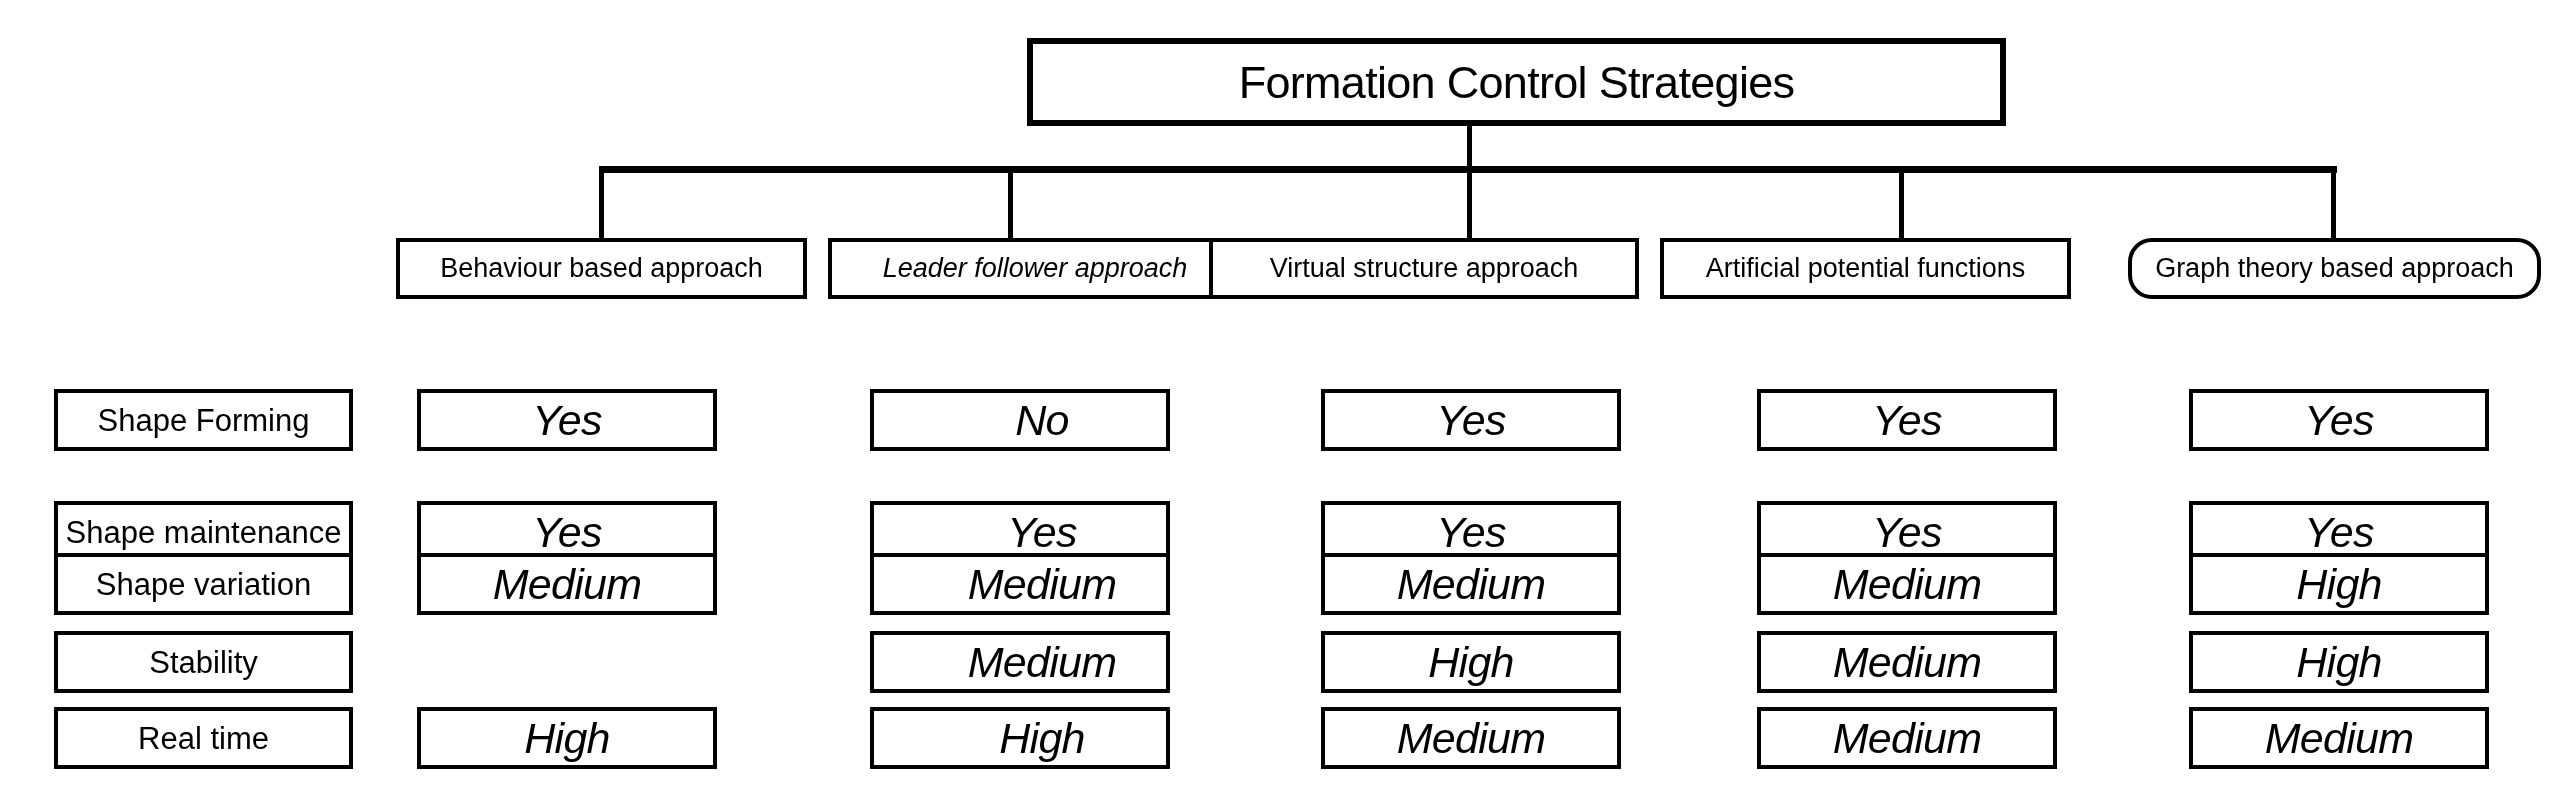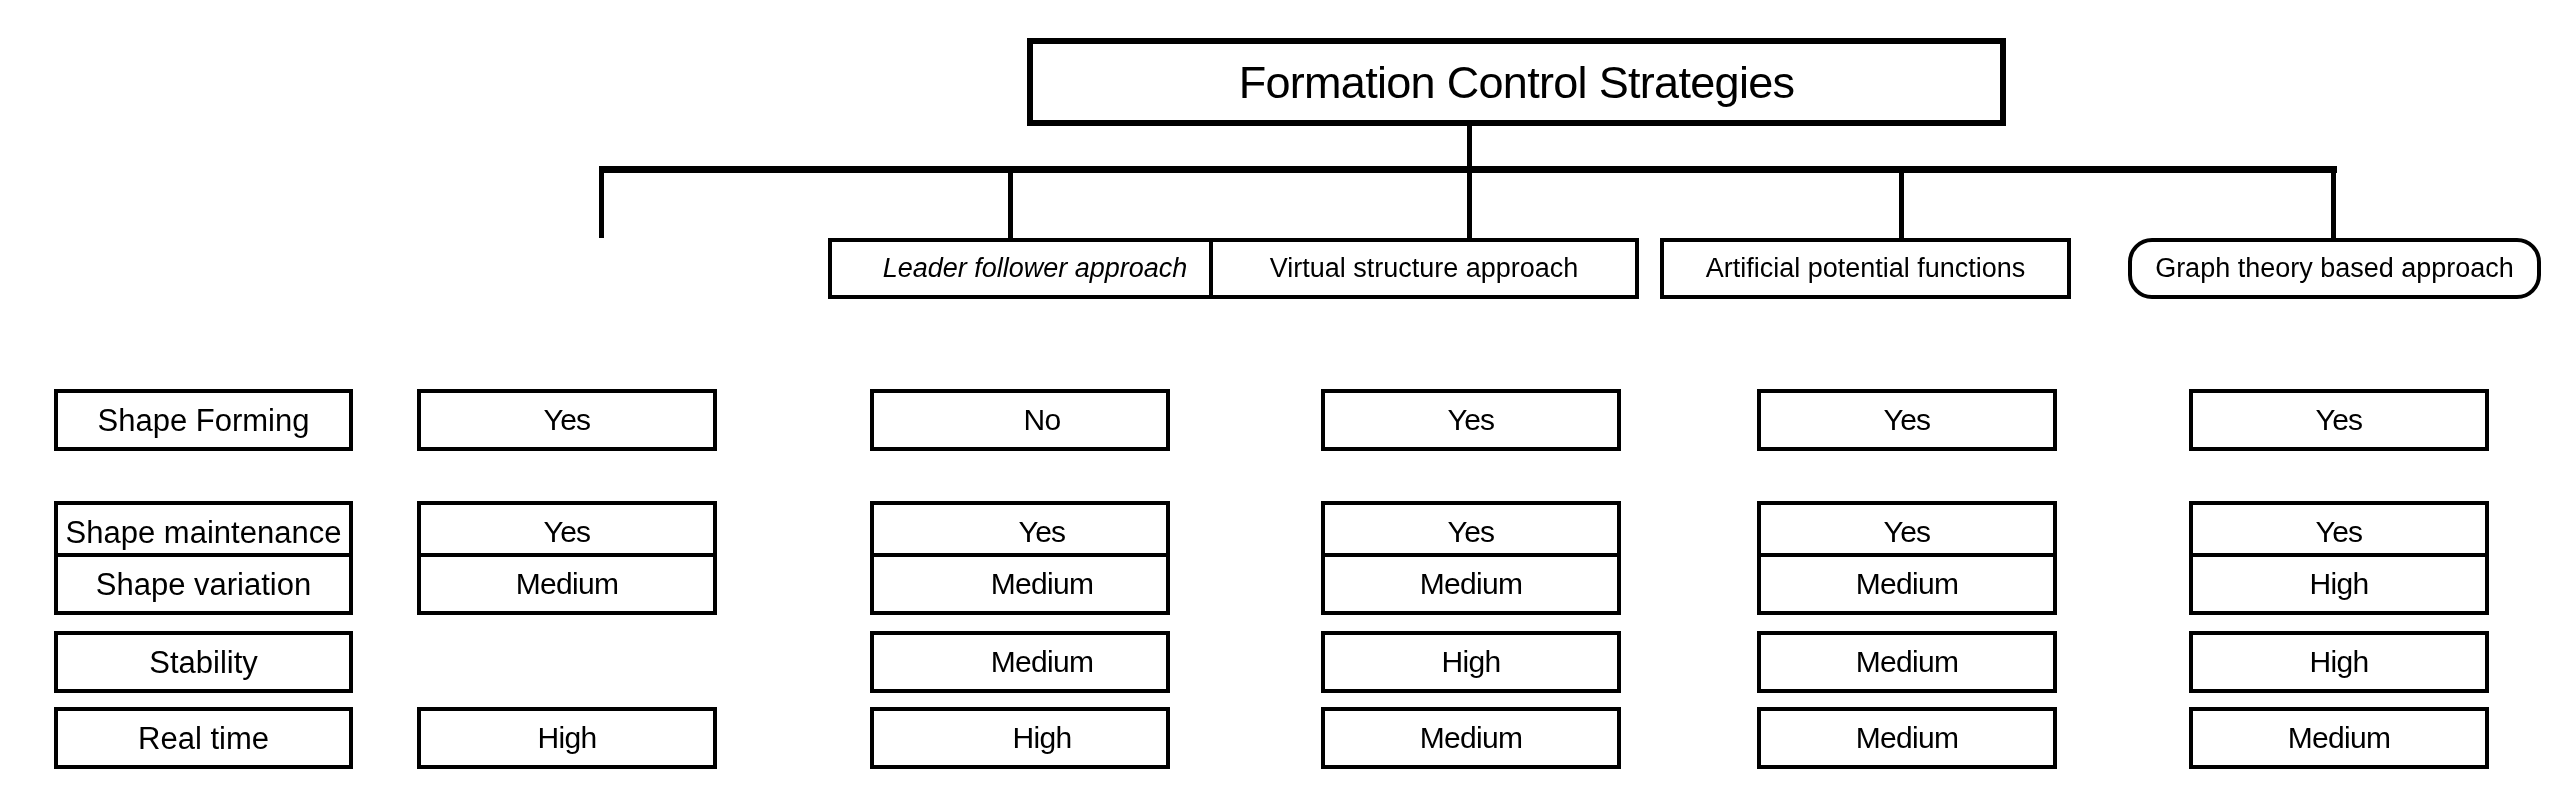--- a/index.html
+++ b/index.html
@@ -32,21 +32,21 @@
     margin-left: 44px;
   }
   .strategy { top: 238px; height: 61px; font-size: 27px; }
   .strategy.b1 { left: 396px;  width: 411px; }
   .strategy.b2 { left: 828px; width: 414px; font-style: italic; }
   .strategy.b3 { left: 1209px; width: 430px; }
   .strategy.b4 { left: 1660px; width: 411px; }
   .strategy.b5 { left: 2128px; width: 413px; border-radius: 24px; }
 
   .attr { left: 54px; width: 299px; height: 62px; font-size: 31px; }
-  .val  { width: 300px; height: 62px; font-size: 30px; letter-spacing: -0.7px; }
+  .val  { width: 300px; height: 62px; font-size: 43px; letter-spacing: -0.7px; font-style: italic; }
 
   .r1 { top: 389px; }
   .r2 { top: 471px; margin-top: 30px; }
   .r3 { top: 553px; }
   .r4 { top: 631px; }
   .r5 { top: 707px; }
 
   .c1 { left: 417px; }
   .c2 { left: 870px; padding-left: 44px; }
   .c3 { left: 1321px; }
@@ -73,20 +73,23 @@
   </div>
 
   <div class="line stem"></div>
   <div class="line bar"></div>
   <div class="line drop d1"></div>
   <div class="line drop d2"></div>
   <div class="line drop d3"></div>
   <div class="line drop d4"></div>
   <div class="line drop d5"></div>
 
+  <div class="box strategy b1">
+    <span>Behaviour based approach</span>
+  </div>
   <div class="box strategy b2">
     <span>Leader follower approach</span>
   </div>
   <div class="box strategy b3">
     <span>Virtual structure approach</span>
   </div>
   <div class="box strategy b4">
     <span>Artificial potential functions</span>
   </div>
   <div class="box strategy b5">

